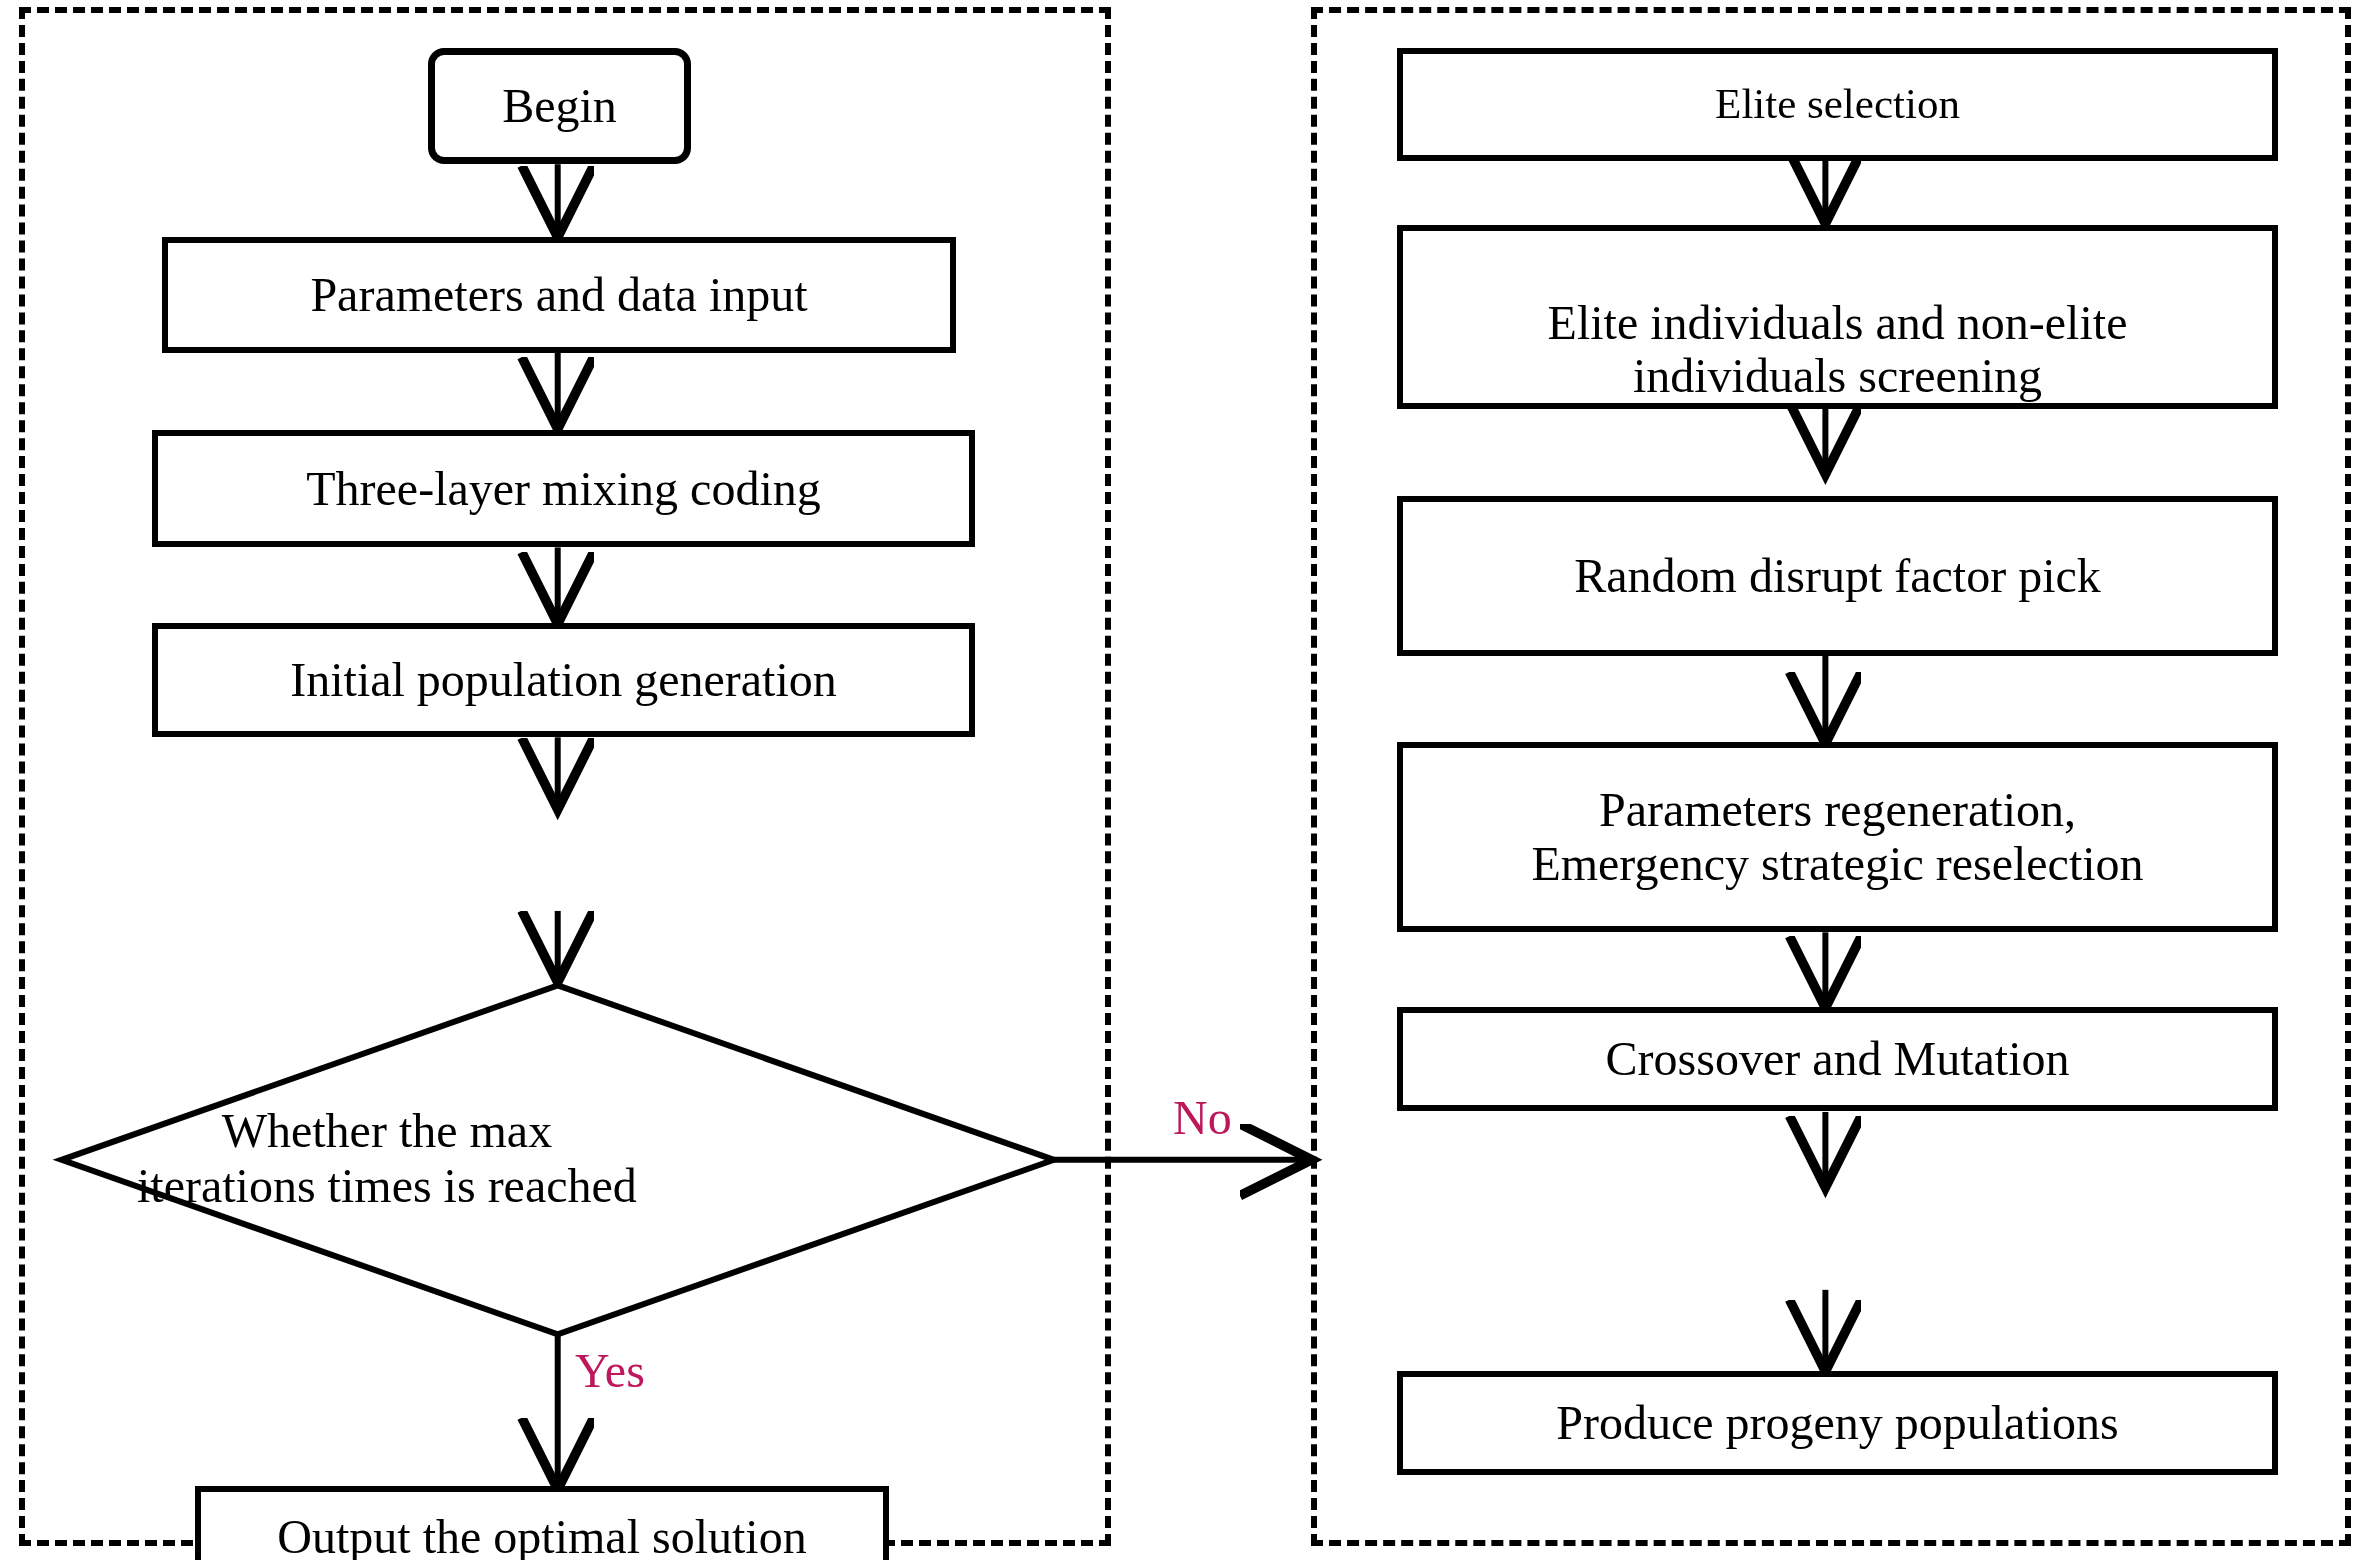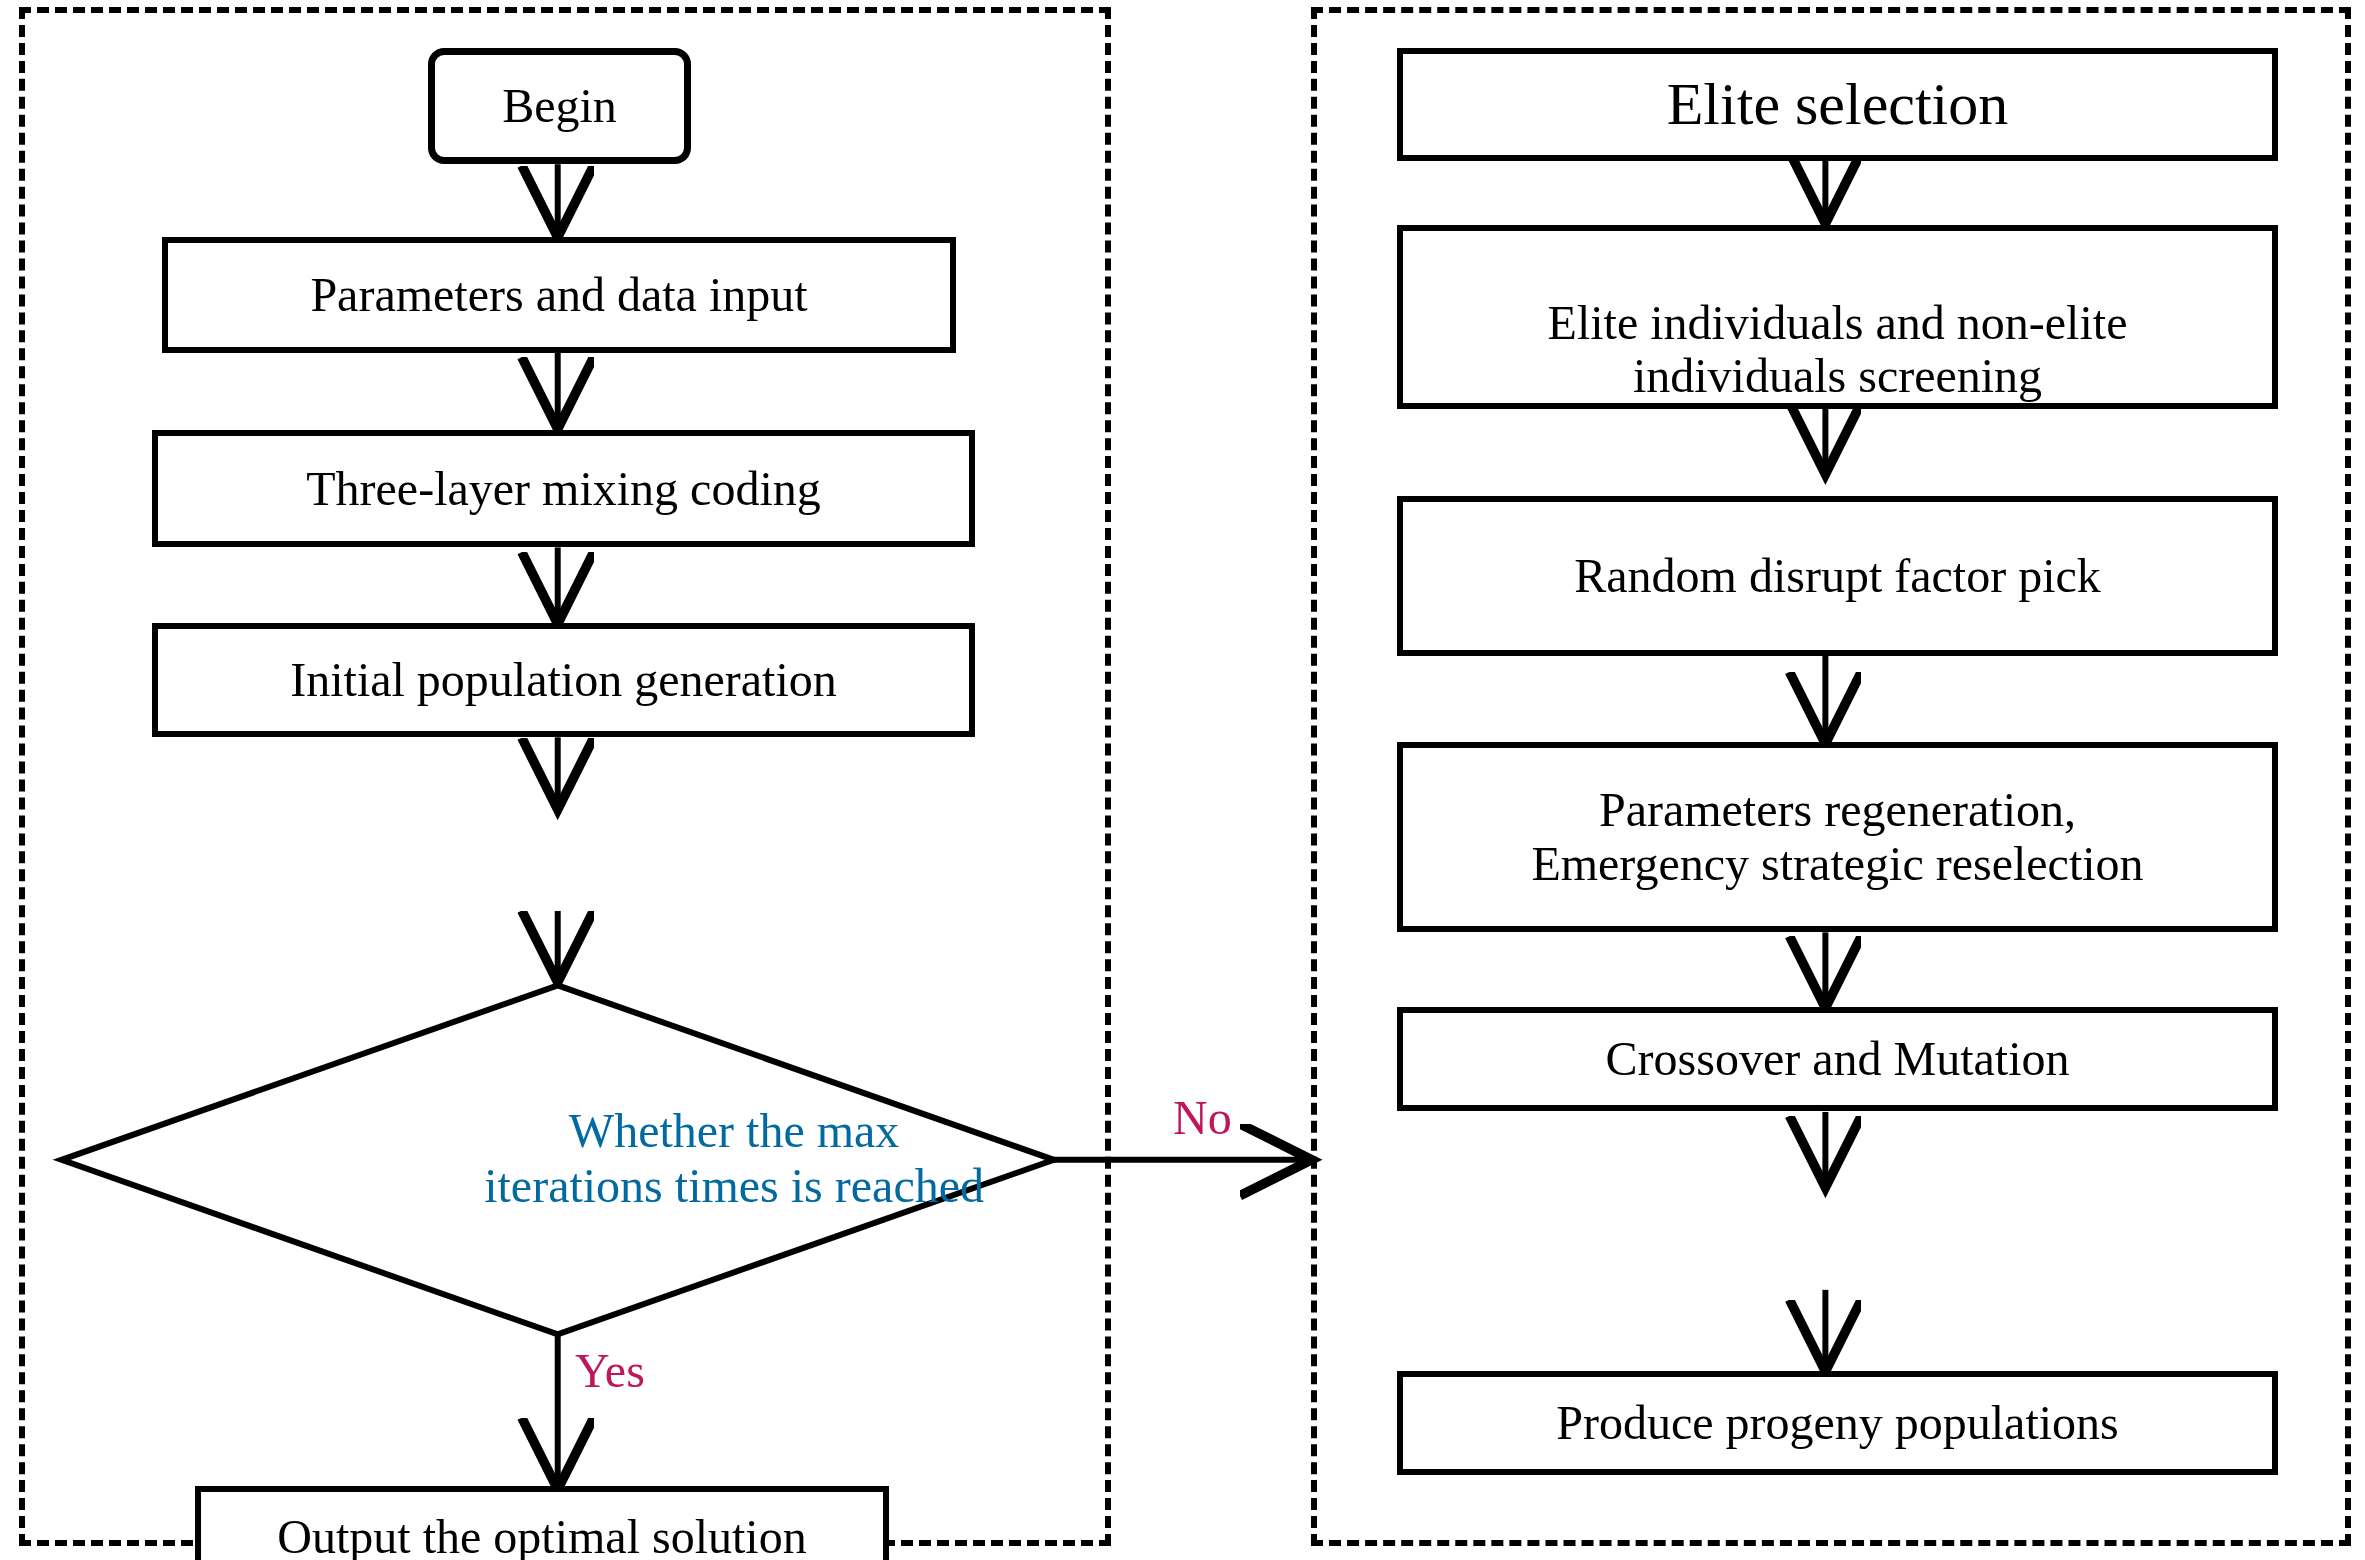--- a/index.html
+++ b/index.html
@@ -52,23 +52,23 @@
   }
   .node-label {
     display: block;
     white-space: pre-line;
   }
   
   .decision {
     position: absolute;
     display: flex;
     align-items: center;
-    justify-content: flex-end;
+    justify-content: flex-start;
     text-align: center;
-    color: #0369a1;
+    color: #000000;
     line-height: 1.14;
     pointer-events: none;
   }
   .decision-label {
     display: block;
     white-space: pre-line;
     z-index: 3;
     position: relative;
   }
   
@@ -138,21 +138,21 @@
   </div>
 
   <div class="node" style="left:195px; top:1486px; width:694px; height:101px; font-size:48px;">
     <span class="node-label">Output the optimal solution</span>
   </div>
 
   <div class="edge-label" style="left:575px; top:1343px; font-size:48px;">Yes</div>
 
   <div class="edge-label" style="left:1173px; top:1090px; font-size:48px;">No</div>
 
-  <div class="node" style="left:1397px; top:48px; width:881px; height:113px; font-size:60px;">
+  <div class="node" style="left:1397px; top:48px; width:881px; height:113px; font-size:43px;">
     <span class="node-label">Elite selection</span>
   </div>
 
   <div class="node" style="left:1397px; top:225px; width:881px; height:184px; font-size:48px;align-items:flex-end;">
     <span class="node-label">Elite individuals and non-elite
 individuals screening</span>
   </div>
 
   <div class="node" style="left:1397px; top:496px; width:881px; height:160px; font-size:48px;">
     <span class="node-label">Random disrupt factor pick</span>

